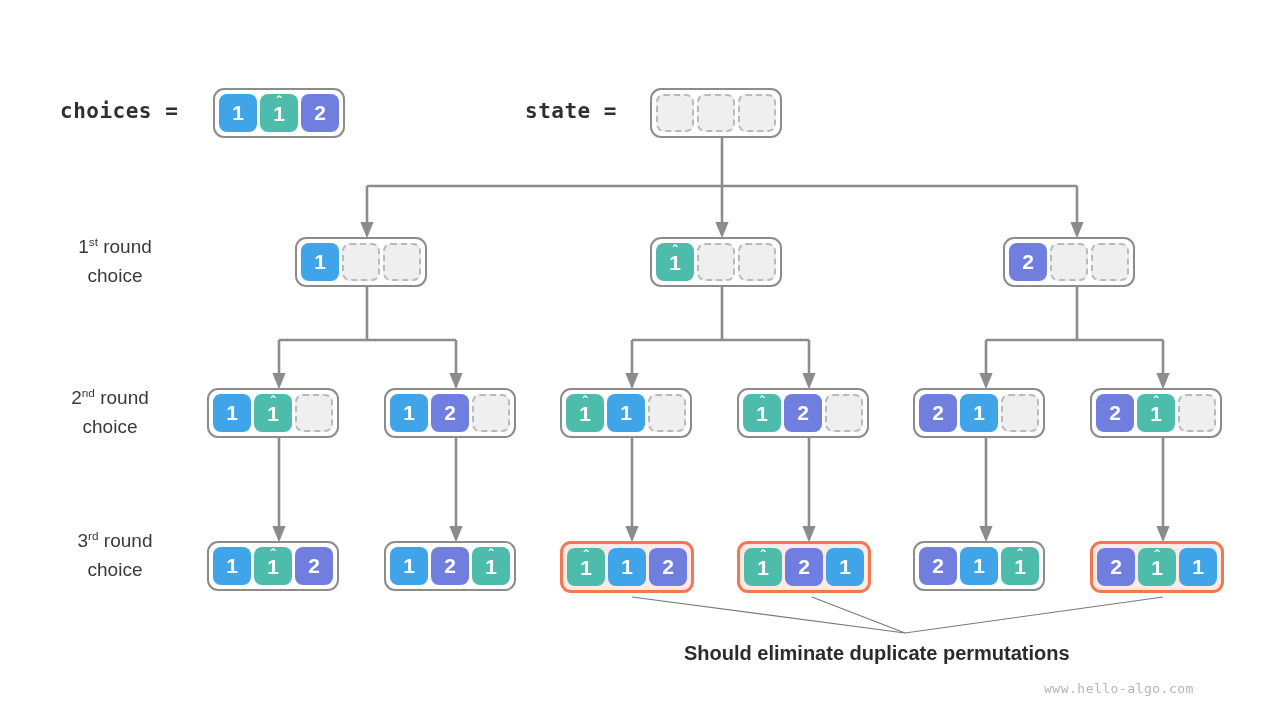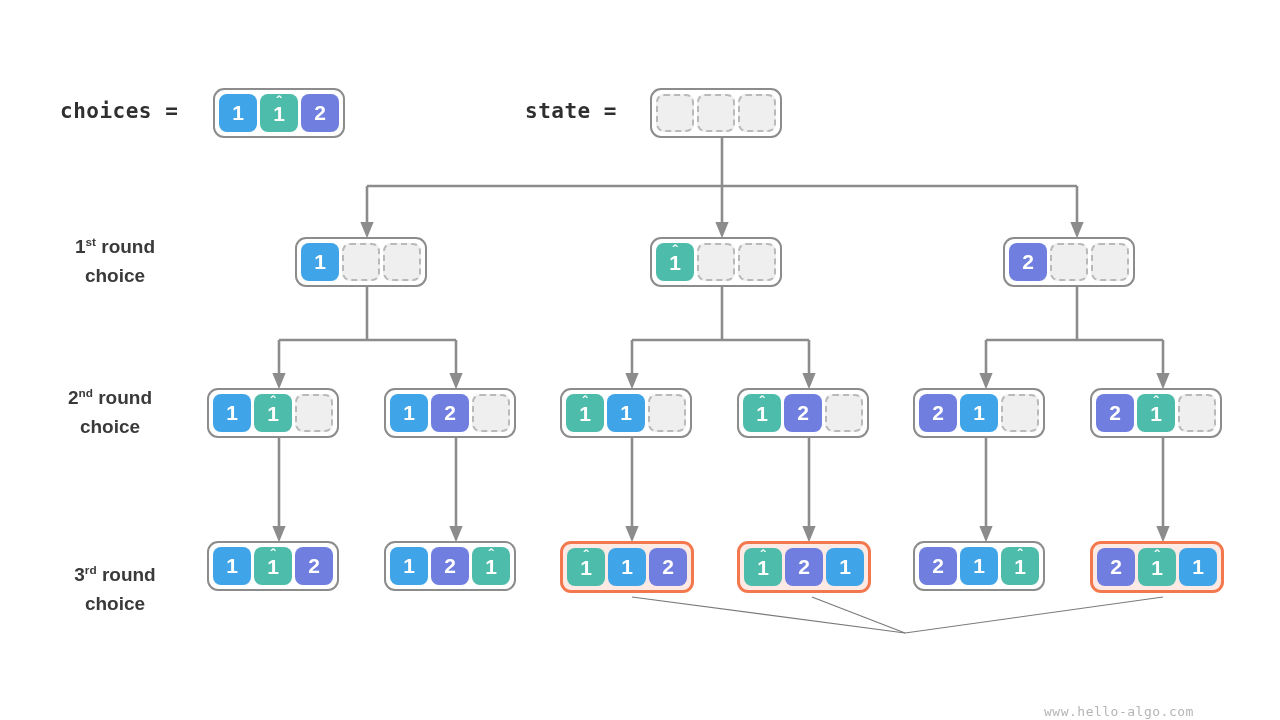--- a/index.html
+++ b/index.html
@@ -101,21 +101,20 @@
   }
 
   
   .round-label {
     position: absolute;
     text-align: center;
     font-size: 19px;
     color: #3a3a3a;
     line-height: 1.5;
     white-space: nowrap;
-    font-weight: bold;
   }
   .round-label sup {
     font-size: 0.62em;
     vertical-align: super;
     line-height: 0;
   }
 
   
   #caption {
     position: absolute;
@@ -208,21 +207,21 @@
   <div class="round-label" style="left:55px; top:233px; width:120px;">
     <span><span>1</span><sup>st</sup><span> round</span></span><br>
     <span>choice</span>
   </div>
 
   <div class="round-label" style="left:50px; top:384px; width:120px;">
     <span><span>2</span><sup>nd</sup><span> round</span></span><br>
     <span>choice</span>
   </div>
 
-  <div class="round-label" style="left:55px; top:561px; width:120px;">
+  <div class="round-label" style="left:55px; top:527px; width:120px;">
     <span><span>3</span><sup>rd</sup><span> round</span></span><br>
     <span>choice</span>
   </div>
 
   <div id="nodes-layer">
       <div class="node" style="left: 295px; top: 237px;">
         <div class="cell blue">
           <span>1</span>
         </div>
         <div class="cell empty"></div>
@@ -357,15 +356,16 @@
         </div>
         <div class="cell green">
           <span class="hat"><span class="hat-mark">ˆ</span><span>1</span></span>
         </div>
         <div class="cell blue">
           <span>1</span>
         </div>
       </div>
     </div>
 
-  <div id="watermark" style="left:1044px; top:704px;">www.hello-algo.com</div>
+  <div id="caption" style="left:684px; top:642px;">Should eliminate duplicate permutations</div>
+  <div id="watermark" style="left:1044px; top:681px;">www.hello-algo.com</div>
 
 </div>
 
 </body></html>

